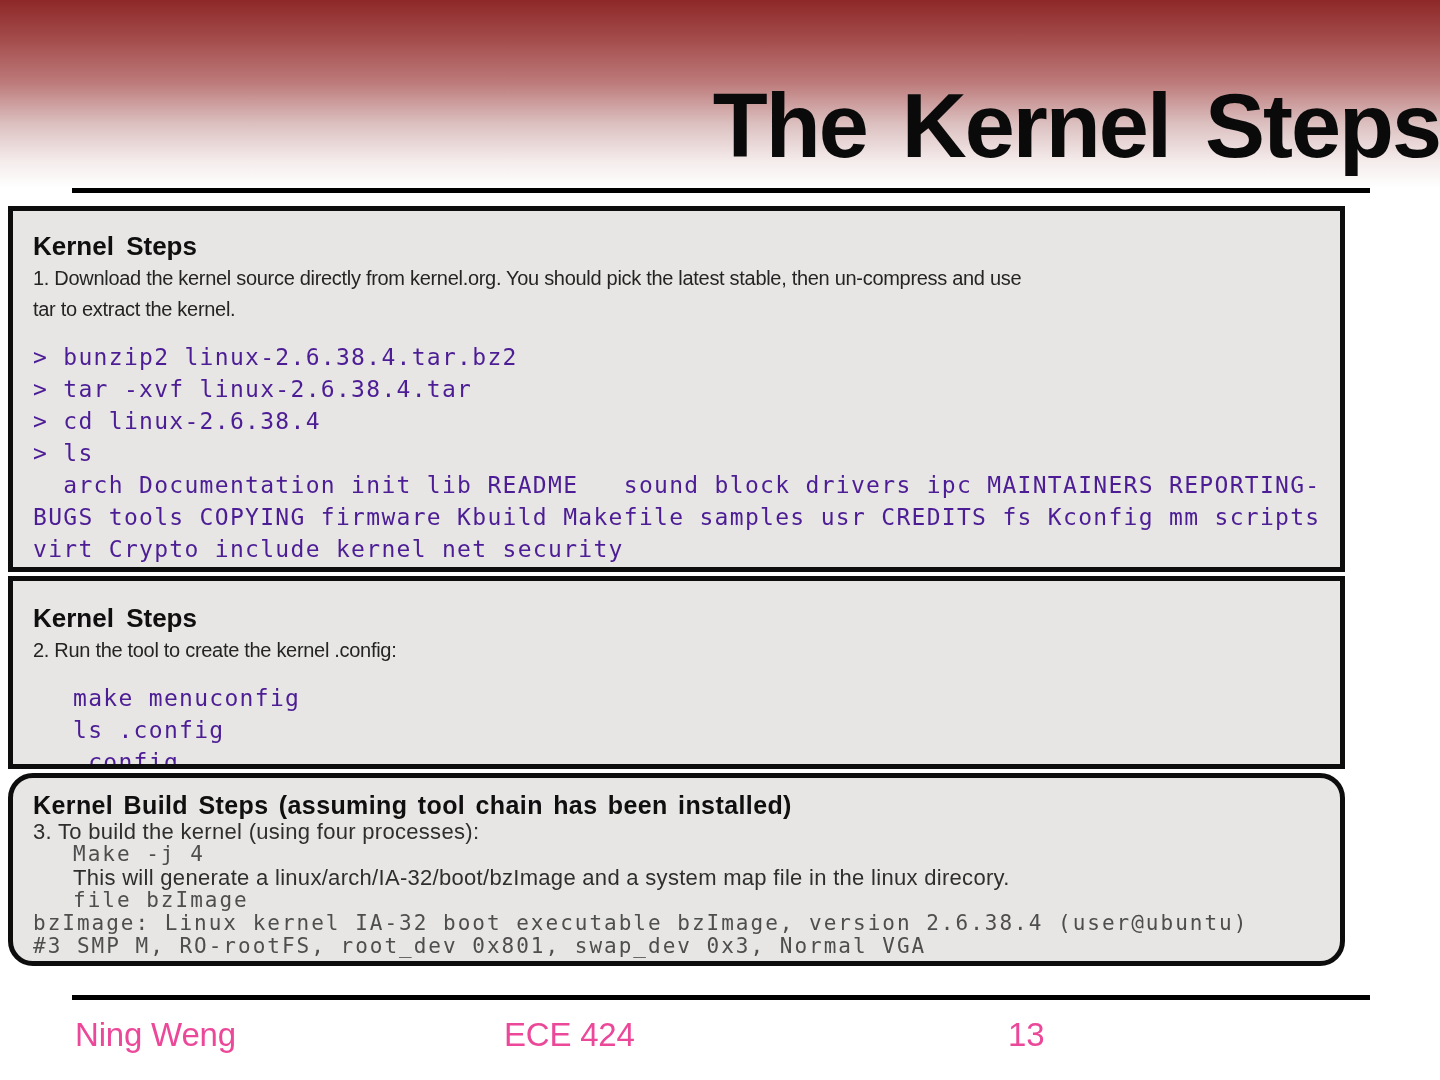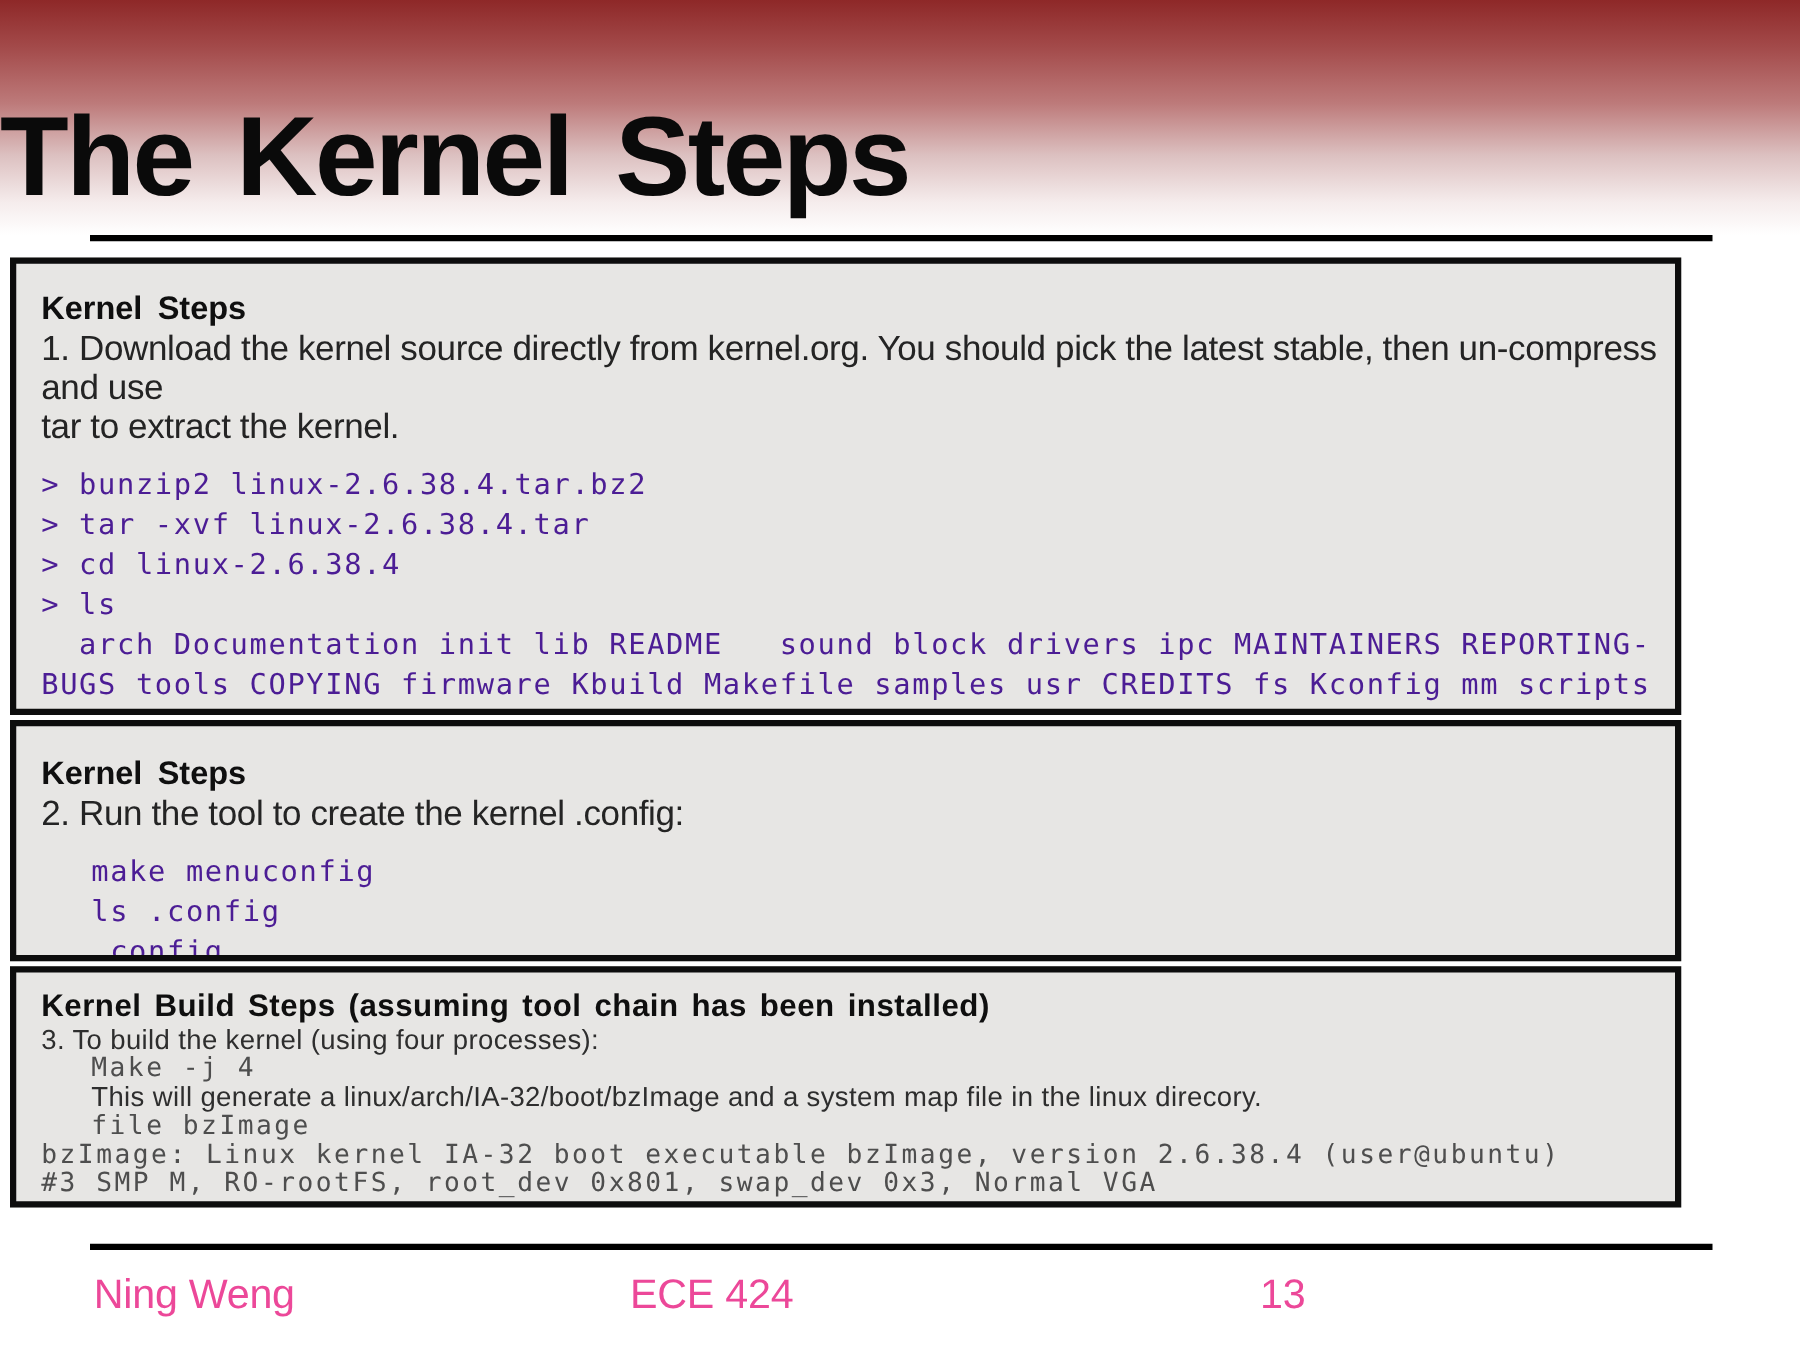--- a/index.html
+++ b/index.html
@@ -26,21 +26,21 @@
       #bd7a7a 44%,
       #dcc0c0 66%,
       #f5ecec 86%,
       #ffffff 100%);
   }
   .slide-title {
     position: absolute;
     bottom: 14px;
     left: 0;
     width: 100%;
-    text-align: left;
+    text-align: right;
     font-family: "Liberation Sans", sans-serif;
     font-weight: bold;
     font-size: 90px;
     letter-spacing: -2px;
     word-spacing: 12px;
     color: #0a0a0a;
     line-height: 96px;
   }
   .title-rule {
     position: absolute;
@@ -57,31 +57,31 @@
     left: 8px;
     width: 1337px;
     border: 5px solid #0d0d0d;
     background: #e7e6e4;
     overflow: hidden;
     padding-left: 20px;
     padding-right: 10px;
   }
   .box-1 { top: 206px; height: 366px; padding-top: 18px; }
   .box-2 { top: 576px; height: 193px; padding-top: 20px; }
-  .box-3 { top: 773px; height: 193px; padding-top: 12px; }
+  .box-3 { top: 773px; height: 193px; padding-top: 12px; border-radius: 25px; }
 
   .box-heading {
     font-weight: bold;
     font-size: 26px;
     line-height: 34px;
     word-spacing: 5px;
     color: #0f0f0f;
   }
   .box-body {
-    font-size: 28px;
+    font-size: 20px;
     line-height: 31px;
     letter-spacing: -0.3px;
     color: #242424;
     white-space: pre-line;
   }
   .code {
     font-family: "DejaVu Sans Mono", "Liberation Mono", monospace;
     font-size: 23px;
     line-height: 32px;
     letter-spacing: 1.3px;

